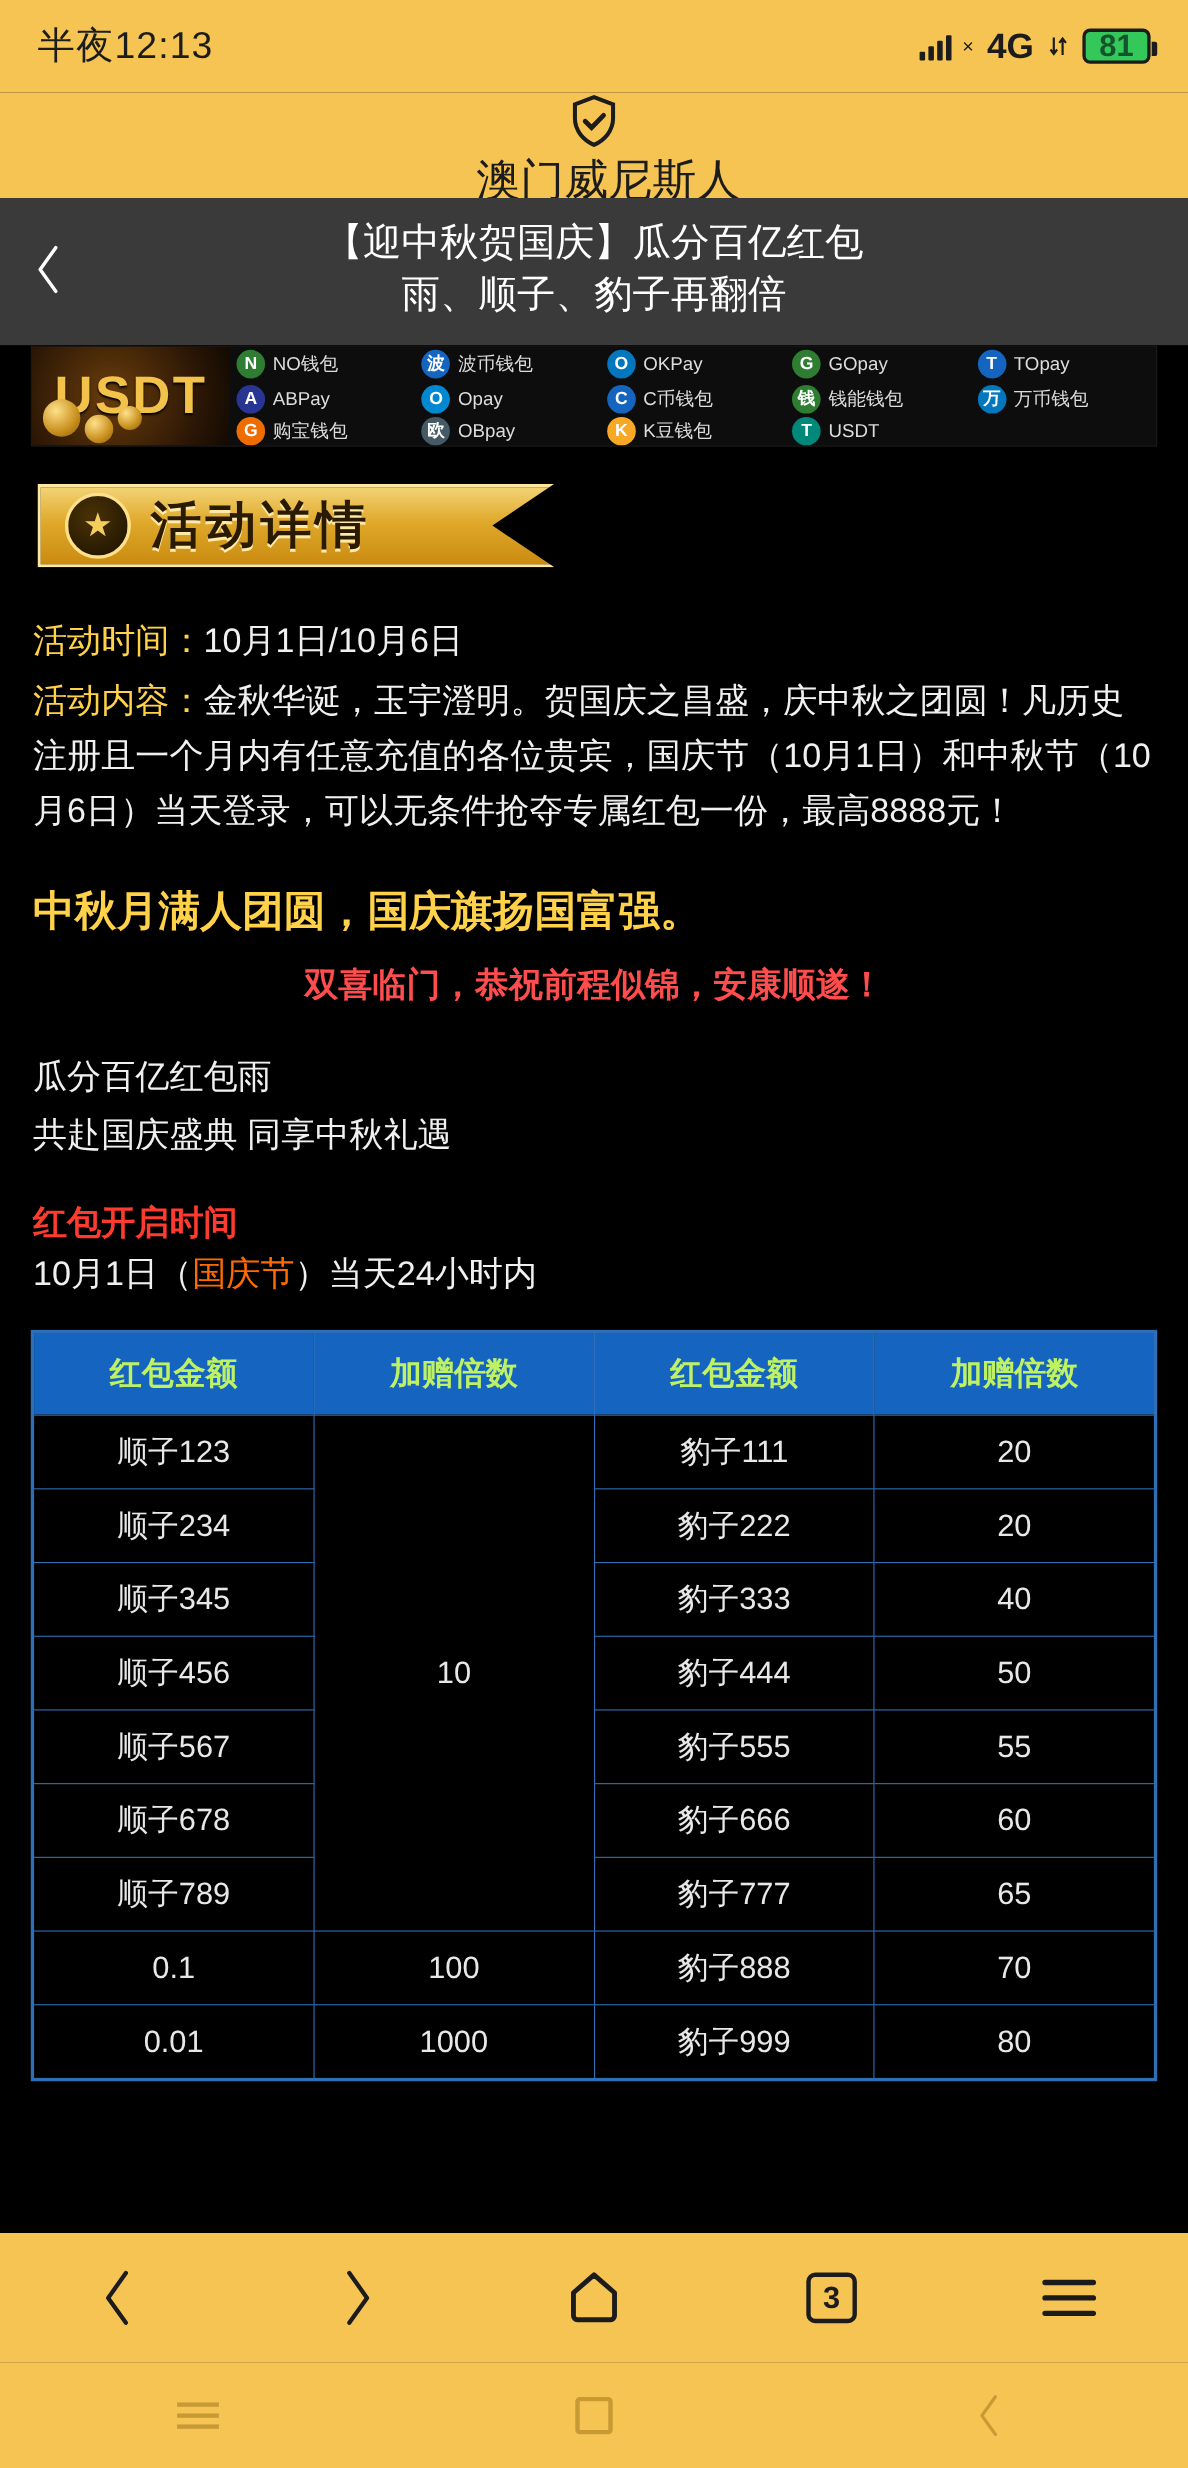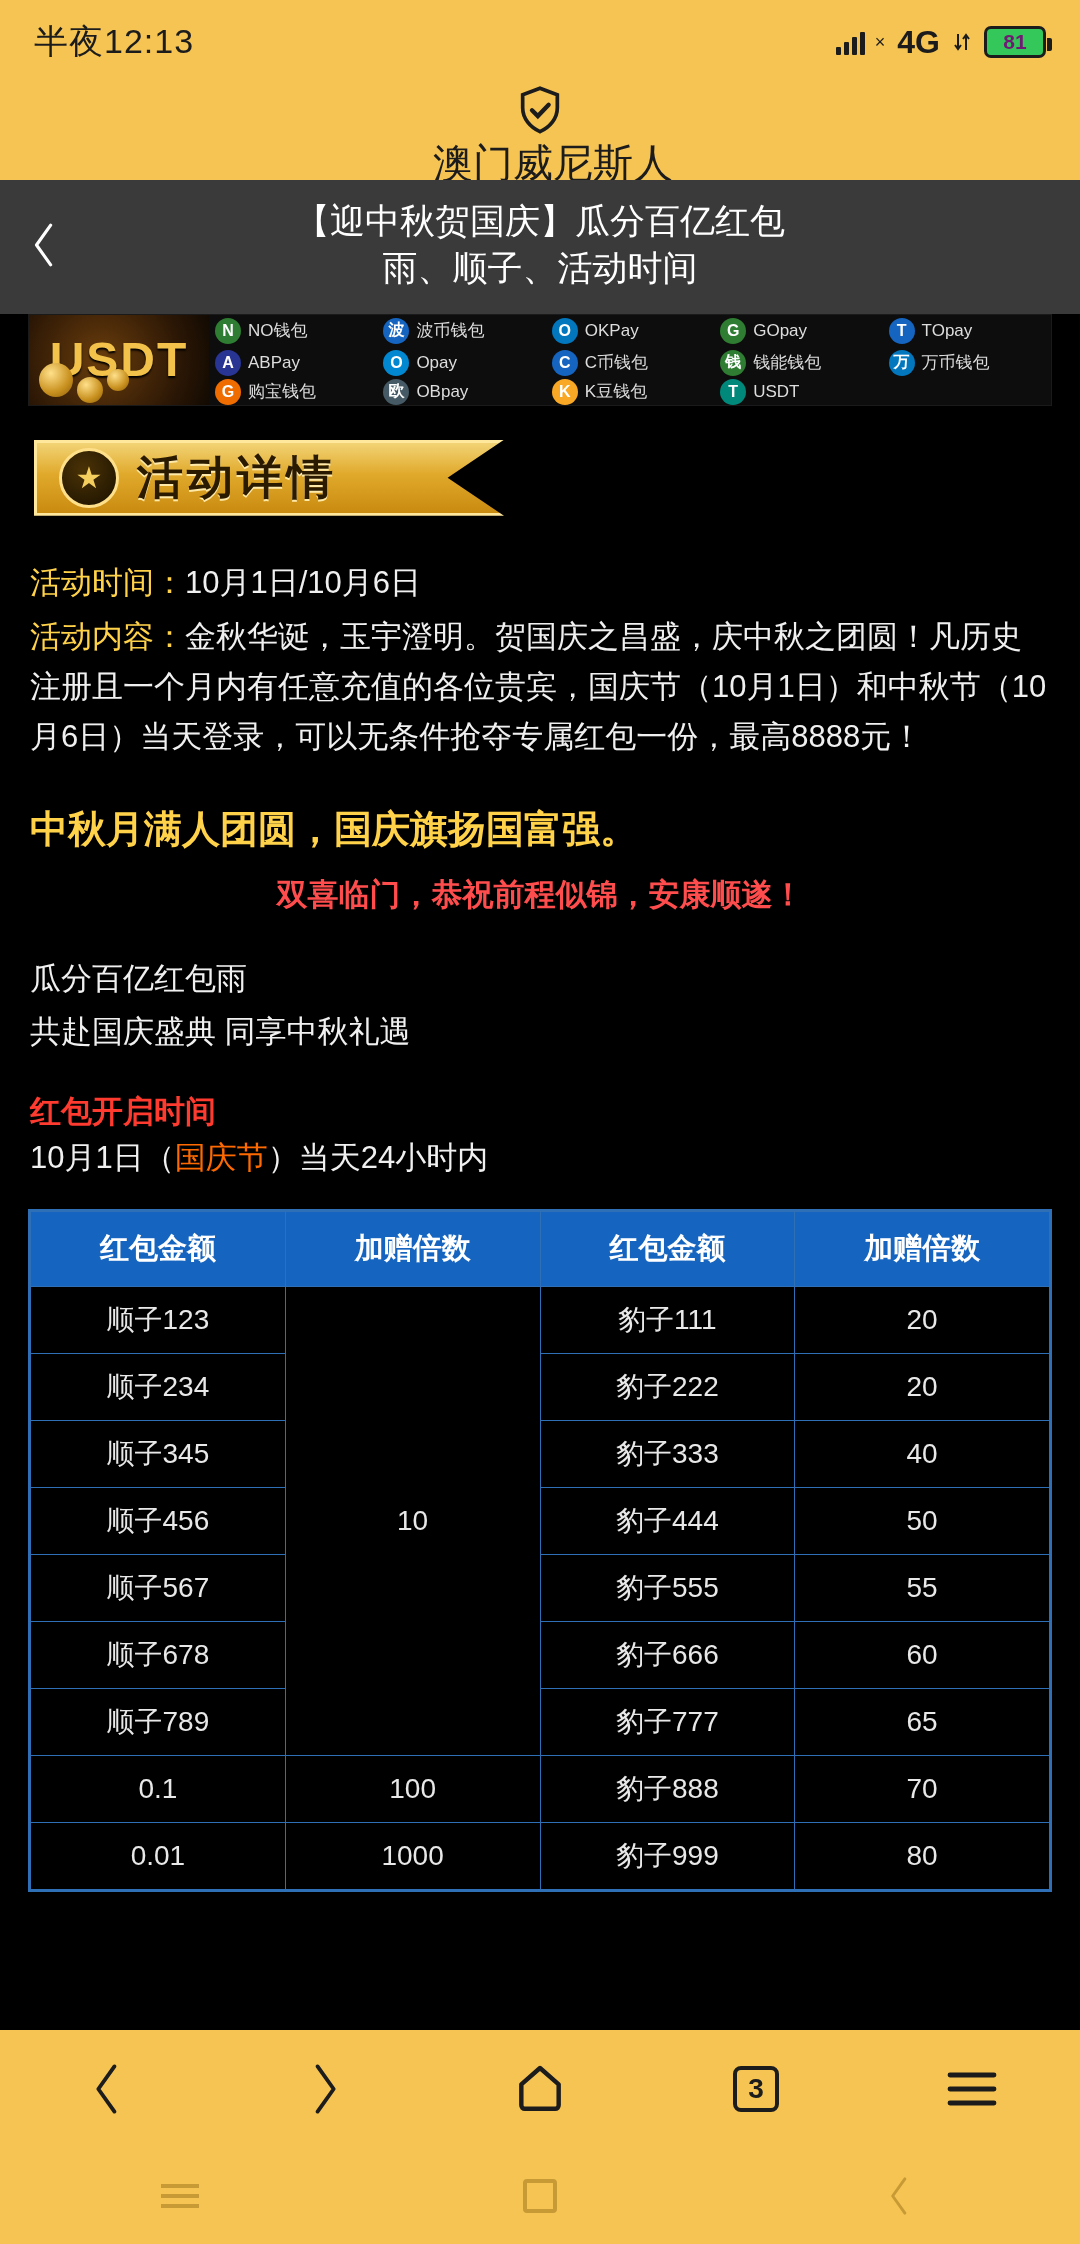--- a/index.html
+++ b/index.html
@@ -30,21 +30,21 @@
   .sig-x { font-size: 18px; margin-left:-2px; }
   .net-label { font-size: 32px; font-weight: bold; }
   .battery {
     width: 62px; height: 32px; border: 3px solid #1c1c1c; border-radius: 7px;
     position: relative; background: #34c759; display:flex; align-items:center; justify-content:center;
   }
   .battery:after {
     content:""; position:absolute; right:-9px; top:9px; width:5px; height:13px;
     background:#1c1c1c; border-radius: 0 2px 2px 0;
   }
-  .battery span { font-size: 21px; color:#701a75; font-weight:bold; }
+  .battery span { font-size: 28px; color:#14532d; font-weight:bold; }
 
   
   .appbar {
     height: 96px; background: #f6c453;
     display: flex; align-items: center; padding: 0 34px;
     color: #1c1c1c;
     flex-direction: column;
   }
   .shield-ico { width: 52px; height: 52px; flex: 0 0 auto; }
   .app-title { font-size: 40px; margin-left: 26px; flex: 1; }
@@ -133,21 +133,21 @@
   }
   .invite { color: #f0f0f0; font-size: 31px; line-height: 1.72; }
   .open-title { color: #ff3b30; font-size: 31px; font-weight: bold; margin-top: 32px; }
   .open-line { color: #f0f0f0; font-size: 31px; line-height: 1.62; }
   .open-line .hl { color: #ff6a00; }
 
   
   .tbl-wrap { margin: 26px 28px 0 28px; border: 2px solid #2f6fb5; }
   table { width: 100%; border-collapse: collapse; }
   th {
-    background: #1565c0; color: #ffffff; font-size: 29px; font-weight: bold;
+    background: #1565c0; color: #bef264; font-size: 29px; font-weight: bold;
     padding: 17px 0; border: 1px solid #2f6fb5; text-align: center;
   }
   td {
     color: #e8e8e8; font-size: 28px; text-align: center;
     padding: 14px 0; border: 1px solid #2f6fb5; background: #000;
   }
 
   
   .browserbar {
     height: 118px; background: #f6c453;
@@ -210,21 +210,21 @@
   </div>
 
   <div class="banner">
     <div class="back-btn">
       <svg width="34" height="54" viewBox="0 0 24 36">
         <path d="M16 4 L6 18 L16 32" fill="none" stroke="#ffffff" stroke-width="2.2" stroke-linecap="round" stroke-linejoin="round"></path>
       </svg>
     </div>
     <div class="banner-text">
       <div>【迎中秋贺国庆】瓜分百亿红包</div>
-      <div>雨、顺子、活动时间</div>
+      <div>雨、顺子、豹子再翻倍</div>
     </div>
   </div>
 
   <div class="content">
 
     <div class="wallet-strip">
       <div class="usdt-art">
         <span class="coin c1"></span>
           <span class="coin c2"></span>
           <span class="coin c3"></span>

